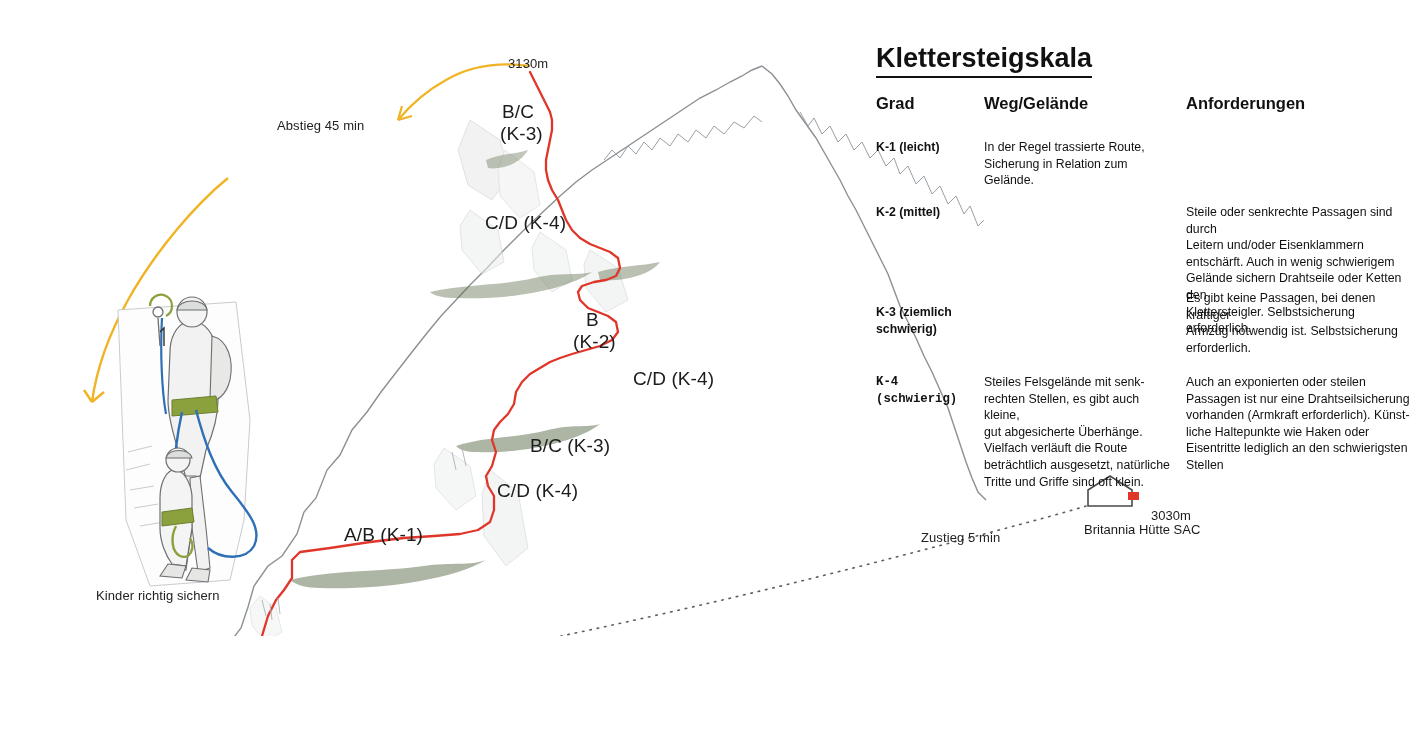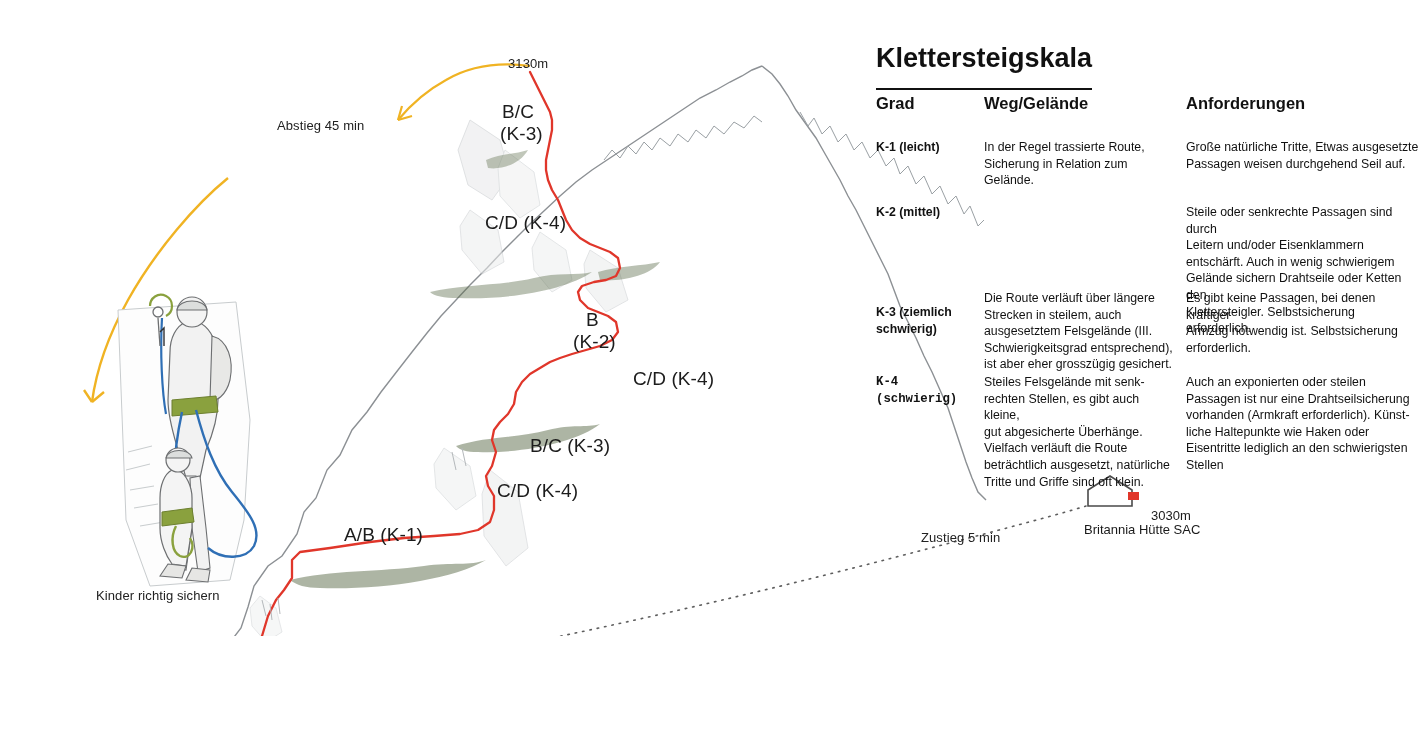--- a/index.html
+++ b/index.html
@@ -47,21 +47,21 @@
     left: 876px;
     top: 44px;
     width: 540px;
   }
   #scale-title {
     font-size: 27px;
     font-weight: bold;
     color: #111;
     border-bottom: 2px solid #111;
     display: inline-block;
-    padding-bottom: 14px;
+    padding-bottom: 2px;
     line-height: 1.1;
   }
   .scale-head {
     position: absolute;
     font-size: 16.5px;
     font-weight: bold;
     color: #111;
   }
   .scale-cell {
     position: absolute;
@@ -255,39 +255,32 @@
     <div id="scale-title">Klettersteigskala</div>
 
     <div class="scale-head" style="left:0px; top:50px;">Grad</div>
     <div class="scale-head" style="left:108px; top:50px;">Weg/Gelände</div>
     <div class="scale-head" style="left:310px; top:50px;">Anforderungen</div>
 
     
     <div class="scale-cell grade scale-col-1" style="left:0px; top:95px; white-space:pre-line;">K-1 (leicht)</div>
     <div class="scale-cell scale-col-2" style="left:108px; top:95px; white-space:pre-line;">In der Regel trassierte Route,
 Sicherung in Relation zum Gelände.</div>
-    <div class="scale-cell scale-col-3" style="left:310px; top:95px; white-space:pre-line;">Große natürliche Tritte, Etwas ausgesetzte
-Passagen weisen durchgehend Seil auf.</div>
 
     
     <div class="scale-cell grade scale-col-1" style="left:0px; top:160px; white-space:pre-line;">K-2 (mittel)</div>
     <div class="scale-cell scale-col-3" style="left:310px; top:160px; white-space:pre-line;">Steile oder senkrechte Passagen sind durch
 Leitern und/oder Eisenklammern
 entschärft. Auch in wenig schwierigem
 Gelände sichern Drahtseile oder Ketten den
 Klettersteigler. Selbstsicherung erforderlich.</div>
 
     
     <div class="scale-cell grade scale-col-1" style="left:0px; top:260px; white-space:pre-line;">K-3 (ziemlich
 schwierig)</div>
-    <div class="scale-cell scale-col-2" style="left:108px; top:246px; white-space:pre-line;">Die Route verläuft über längere
-Strecken in steilem, auch
-ausgesetztem Felsgelände (III.
-Schwierigkeitsgrad entsprechend),
-ist aber eher grosszügig gesichert.</div>
     <div class="scale-cell scale-col-3" style="left:310px; top:246px; white-space:pre-line;">Es gibt keine Passagen, bei denen kräftiger
 Armzug notwendig ist. Selbstsicherung
 erforderlich.</div>
 
     
     <div class="scale-cell grade scale-col-1" style="left:0px; top:330px; white-space:pre-line;font-family:Liberation Mono, monospace;">K-4 (schwierig)</div>
     <div class="scale-cell scale-col-2" style="left:108px; top:330px; white-space:pre-line;">Steiles Felsgelände mit senk-
 rechten Stellen, es gibt auch kleine,
 gut abgesicherte Überhänge.
 Vielfach verläuft die Route

